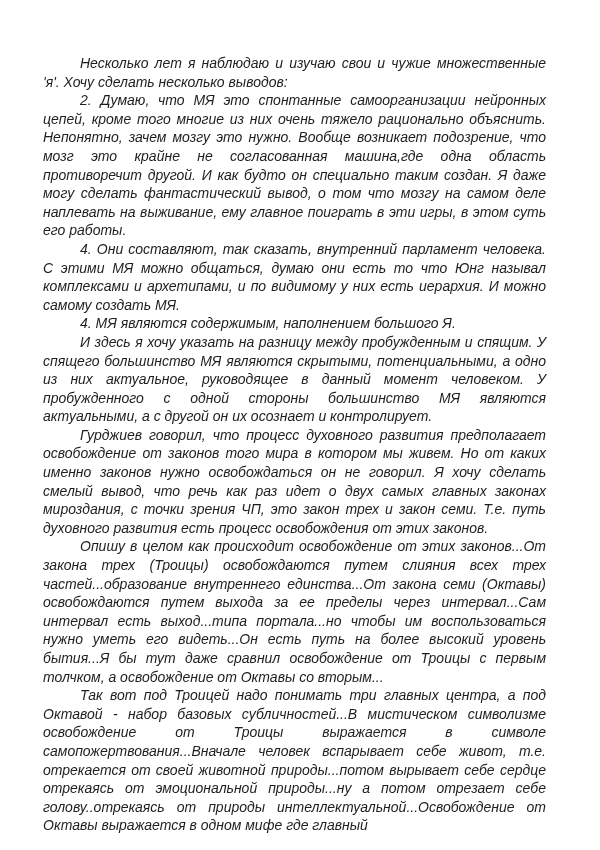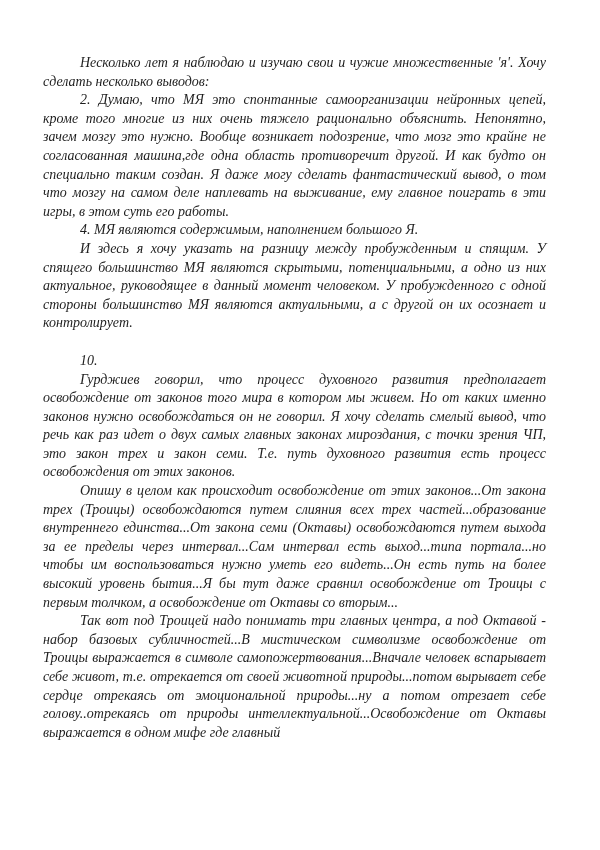--- a/index.html
+++ b/index.html
@@ -10,21 +10,21 @@
   body {
     width: 600px;
     height: 850px;
     overflow: hidden;
   }
   .page {
     position: relative;
     width: 600px;
     height: 850px;
     background: #ffffff;
-    font-family: Liberation Serif, serif;
+    font-family: Liberation Sans, sans-serif;
   }
   .content {
     position: absolute;
     left: 43px;
     top: 54px;
     width: 503px;
   }
   .para {
     margin: 0;
     font-style: italic;
@@ -38,20 +38,20 @@
     margin-top: 19px;
   }
 </style>
 </head>
 <body>
 
 <div class="page">
   <div class="content">
     <p class="para">Несколько лет я наблюдаю и изучаю свои и чужие множественные 'я'. Хочу сделать несколько выводов:</p>
     <p class="para">2. Думаю, что МЯ это спонтанные самоорганизации нейронных цепей, кроме того многие из них очень тяжело рационально объяснить. Непонятно, зачем мозгу это нужно. Вообще возникает подозрение, что мозг это крайне не согласованная машина,где одна область противоречит другой. И как будто он специально таким создан. Я даже могу сделать фантастический вывод, о том что мозгу на самом деле наплевать на выживание, ему главное поиграть в эти игры, в этом суть его работы.</p>
+    <p class="para">4. Они составляют, так сказать, внутренний парламент человека. С этими МЯ можно общаться, думаю они есть то что Юнг называл комплексами и архетипами, и по видимому у них есть иерархия. И можно самому создать МЯ.</p>
     <p class="para">4. МЯ являются содержимым, наполнением большого Я.</p>
     <p class="para">И здесь я хочу указать на разницу между пробужденным и спящим. У спящего большинство МЯ являются скрытыми, потенциальными, а одно из них актуальное, руководящее в данный момент человеком. У пробужденного с одной стороны большинство МЯ являются актуальными, а с другой он их осознает и контролирует.</p>
-    <p class="para section-break">10.</p>
     <p class="para">Гурджиев говорил, что процесс духовного развития предполагает освобождение от законов того мира в котором мы живем. Но от каких именно законов нужно освобождаться он не говорил. Я хочу сделать смелый вывод, что речь как раз идет о двух самых главных законах мироздания, с точки зрения ЧП, это закон трех и закон семи. Т.е. путь духовного развития есть процесс освобождения от этих законов.</p>
     <p class="para">Опишу в целом как происходит освобождение от этих законов...От закона трех (Троицы) освобождаются путем слияния всех трех частей...образование внутреннего единства...От закона семи (Октавы) освобождаются путем выхода за ее пределы через интервал...Сам интервал есть выход...типа портала...но чтобы им воспользоваться нужно уметь его видеть...Он есть путь на более высокий уровень бытия...Я бы тут даже сравнил освобождение от Троицы с первым толчком, а освобождение от Октавы со вторым...</p>
     <p class="para">Так вот под Троицей надо понимать три главных центра, а под Октавой - набор базовых субличностей...В мистическом символизме освобождение от Троицы выражается в символе самопожертвования...Вначале человек вспарывает себе живот, т.е. отрекается от своей животной природы...потом вырывает себе сердце отрекаясь от эмоциональной природы...ну а потом отрезает себе голову..отрекаясь от природы интеллектуальной...Освобождение от Октавы выражается в одном мифе где главный</p>
   </div>
 </div>
 
 </body></html>

